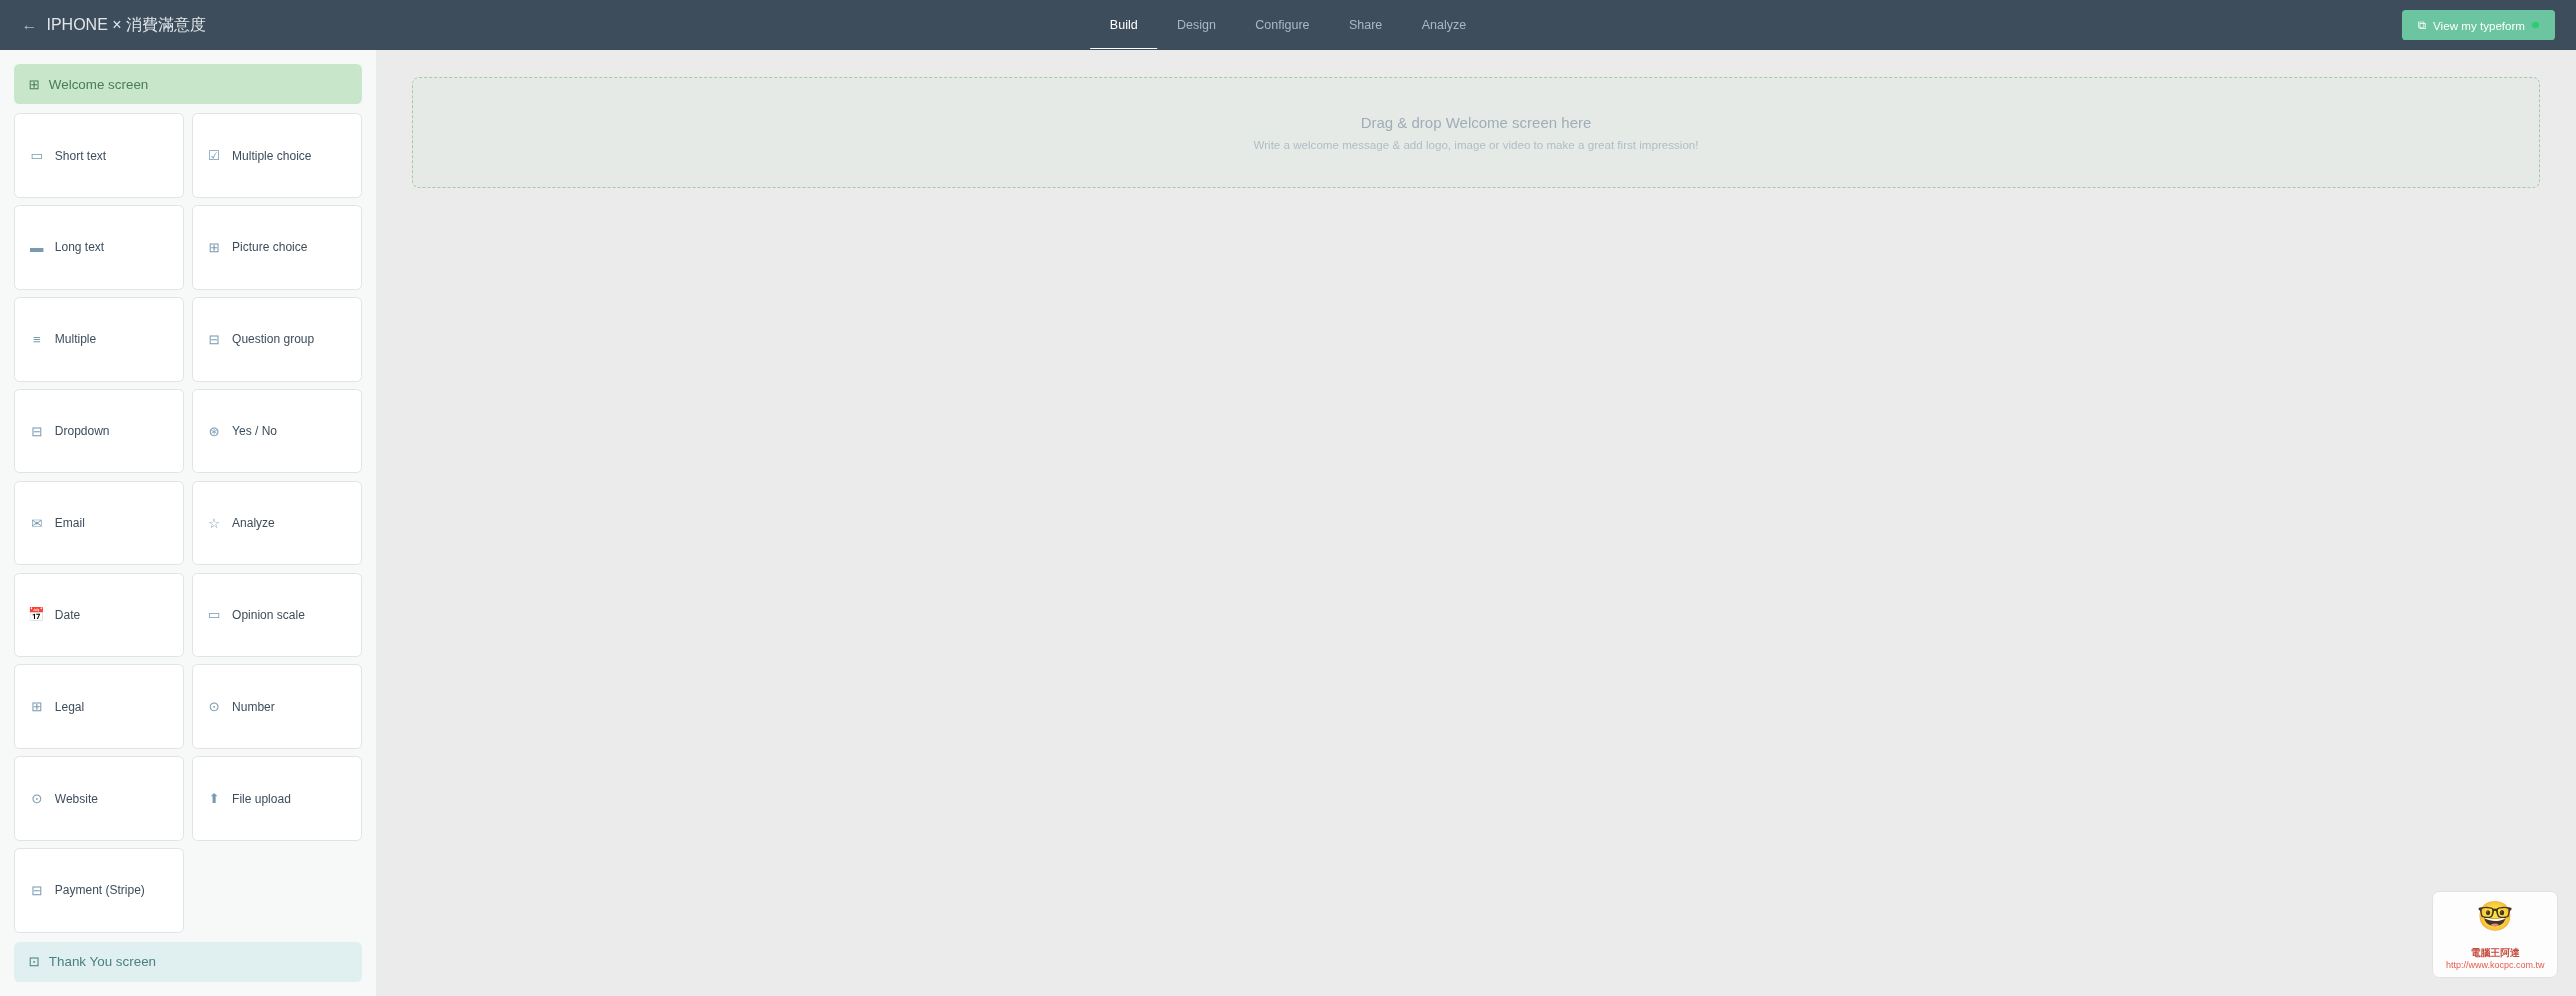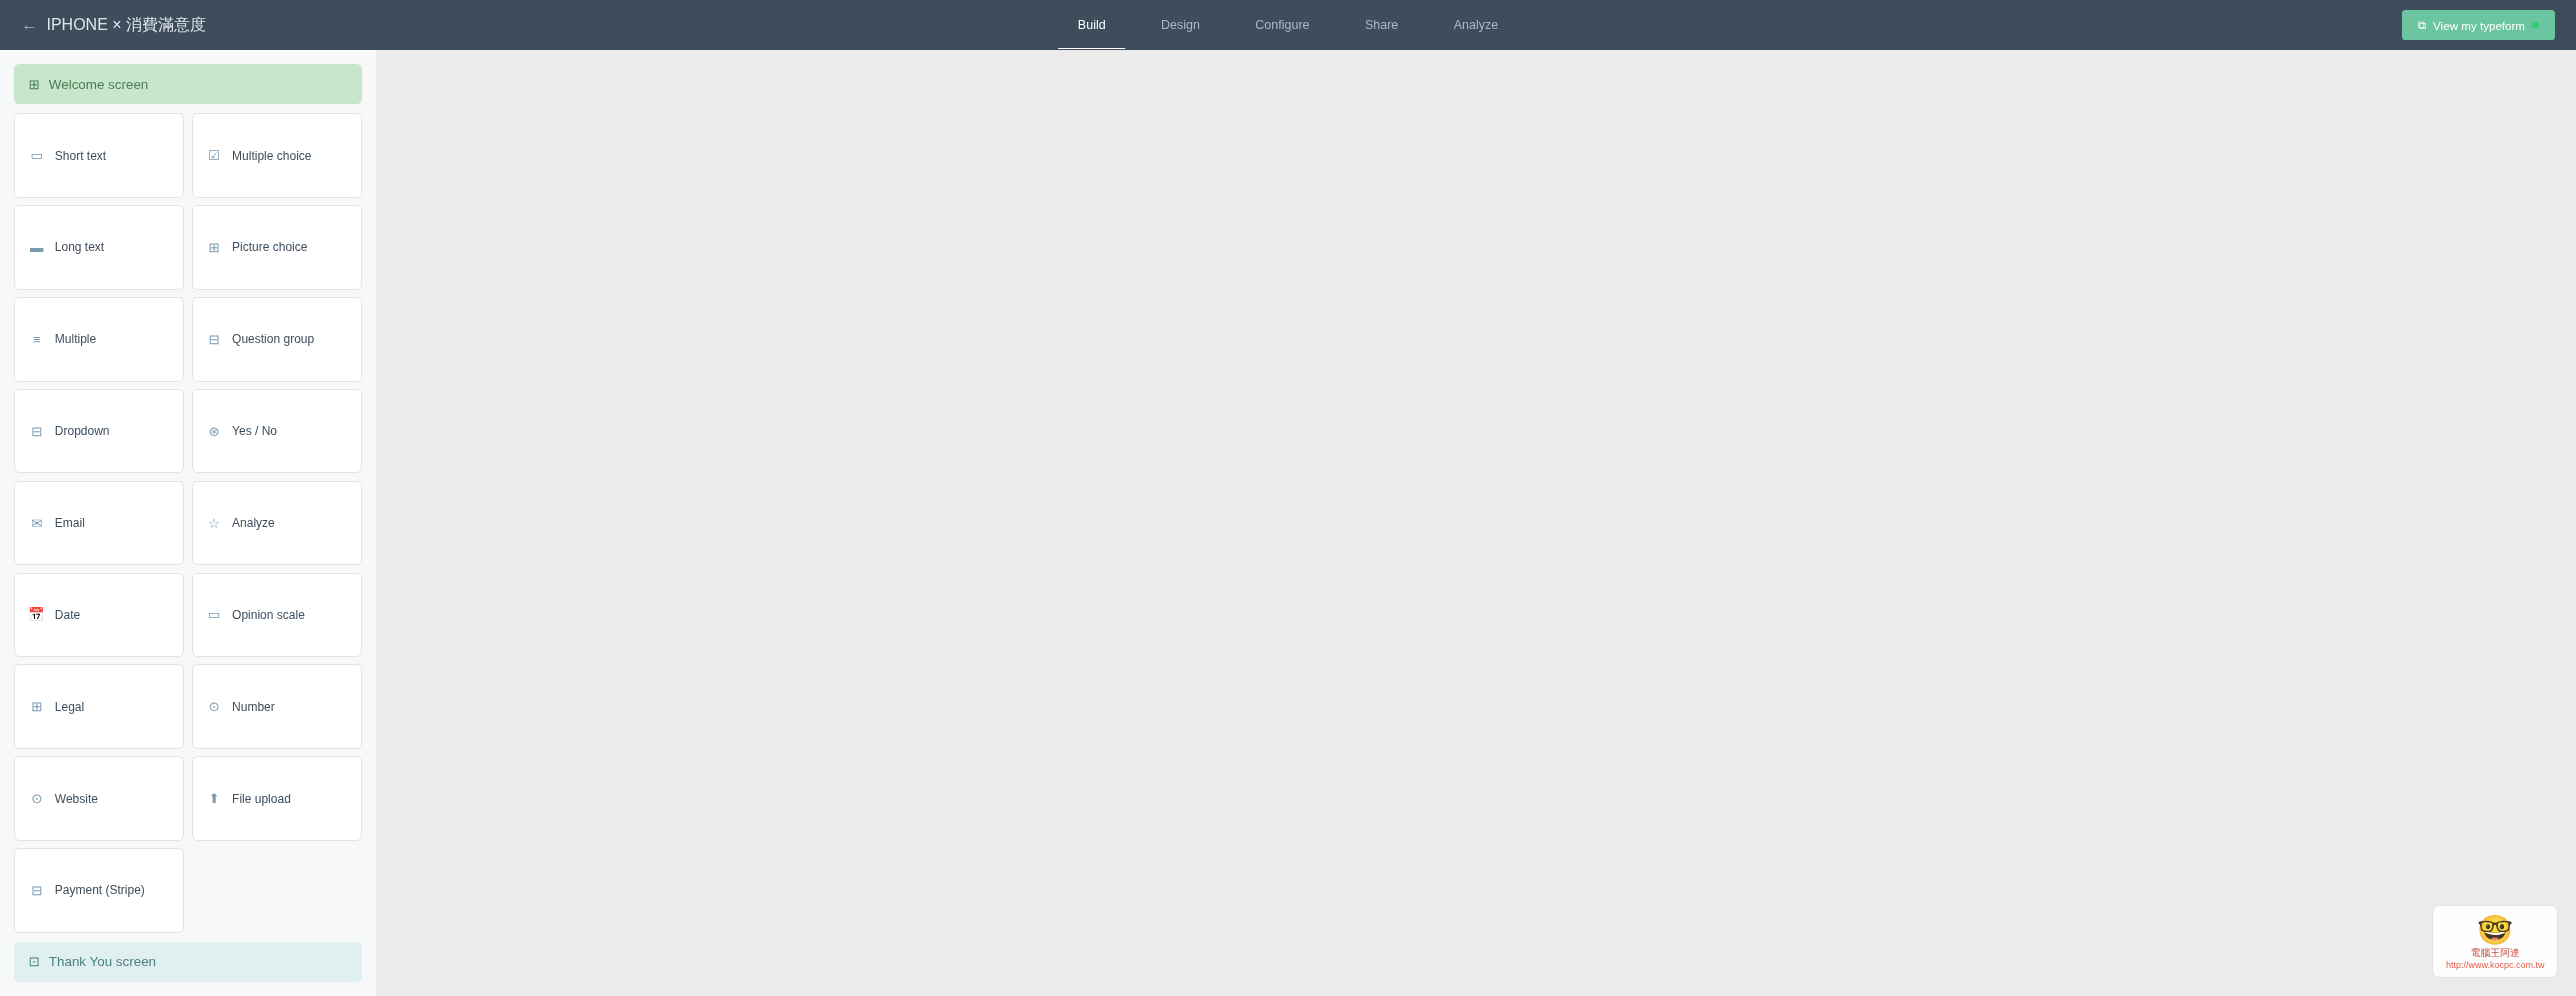--- a/index.html
+++ b/index.html
@@ -29,21 +29,21 @@
     .header-left .project-name {
       color: #e0e6ea;
       font-size: 16px;
     }
     .header-nav {
       position: absolute;
       left: 50%;
       transform: translateX(-50%);
       display: flex;
       align-items: center;
-      gap: 16px;
+      gap: 0;
     }
     .header-nav a {
       color: #aab8c2;
       text-decoration: none;
       font-size: 12.5px;
       padding: 16px 19.7px;
       cursor: pointer;
       transition: color 0.2s;
     }
     .header-nav a.active {
@@ -210,21 +210,22 @@
       display: flex;
       flex-direction: column;
       align-items: center;
     }
     .watermark-face {
       font-size: 29px;
     }
     .watermark-text {
       font-size: 9.8px;
       color: #c0392b;
-      font-weight: normal;
+      font-weight: bold;
+      margin-top: 14px;
     }
     .watermark-url {
       font-size: 9px;
       color: #e74c3c;
     }
   </style>
 </head>
 <body>
 
 <header class="header">
@@ -340,20 +341,24 @@
 
     <button class="thank-you-btn">
       <span>⊡</span>
       <span>Thank You screen</span>
     </button>
 
   </aside>
 
   <main class="content">
 
+    <div class="drop-zone welcome">
+      <div class="drop-zone-title">Drag &amp; drop Welcome screen here</div>
+      <div class="drop-zone-subtitle">Write a welcome message &amp; add logo, image or video to make a great first impression!</div>
+    </div>
 
 
 
   </main>
 
 </div>
 
 <div class="watermark">
   <div class="watermark-box">
     <div class="watermark-face">🤓</div>

